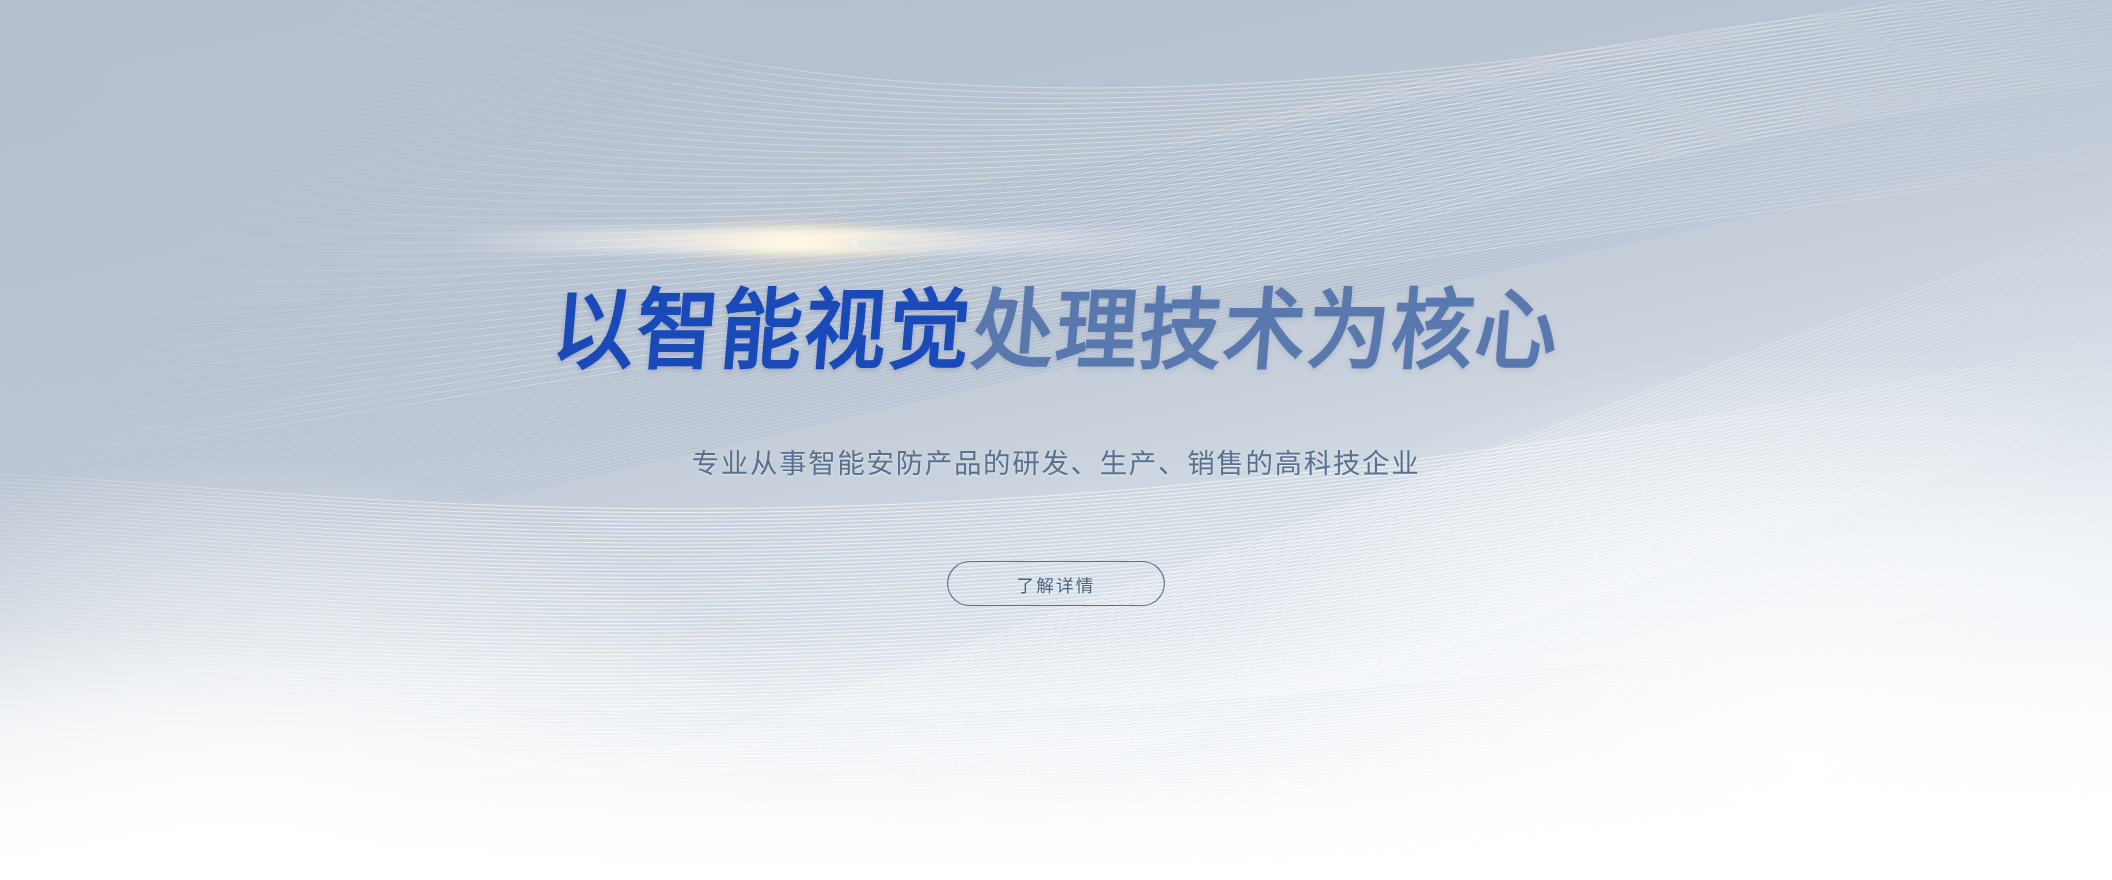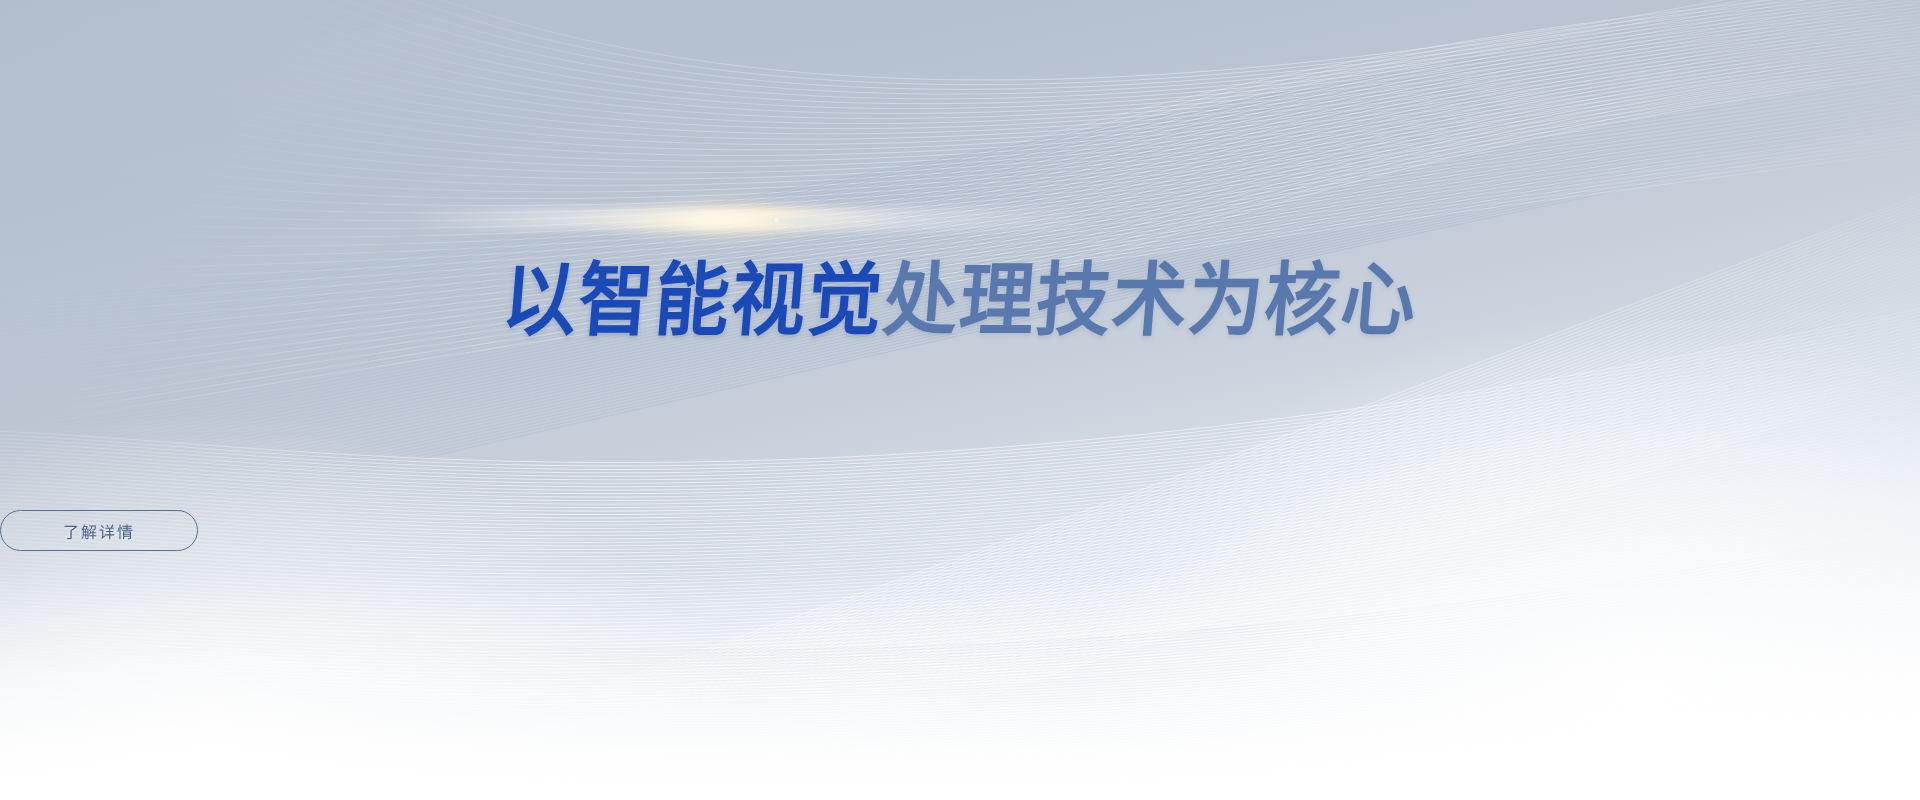--- a/index.html
+++ b/index.html
@@ -134,21 +134,21 @@
     font-weight:400;
     color:#59708f;
     font-family:"DejaVu Sans","Liberation Sans",sans-serif;
     text-shadow:0 1px 2px rgba(255,255,255,0.55);
   }
 
   .cta-wrap {
     position:absolute;
     left:0; right:0; top:510px;
     display:flex;
-    justify-content:flex-start;
+    justify-content:center;
   }
   .cta-button {
     width:198px; height:41px;
     border:1.5px solid #5a7090;
     border-radius:21px;
     background:transparent;
     color:#4a6384;
     font-size:16px;
     letter-spacing:2px;
     font-family:"DejaVu Sans","Liberation Sans",sans-serif;
@@ -547,19 +547,20 @@
 
   <div class="flare-core"></div>
   <div class="flare-streak"></div>
   <div class="flare-blue"></div>
   <div class="flare-spark"></div>
 
   <div class="content">
 
     <h1 class="headline"><span class="seg-primary">以智能视觉</span><span class="seg-secondary">处理技术为核心</span></h1>
 
+    <p class="subtitle">专业从事智能安防产品的研发、生产、销售的高科技企业</p>
 
     <div class="cta-wrap">
       <button class="cta-button">了解详情</button>
     </div>
 
   </div>
 </div>
 
 </body></html>

